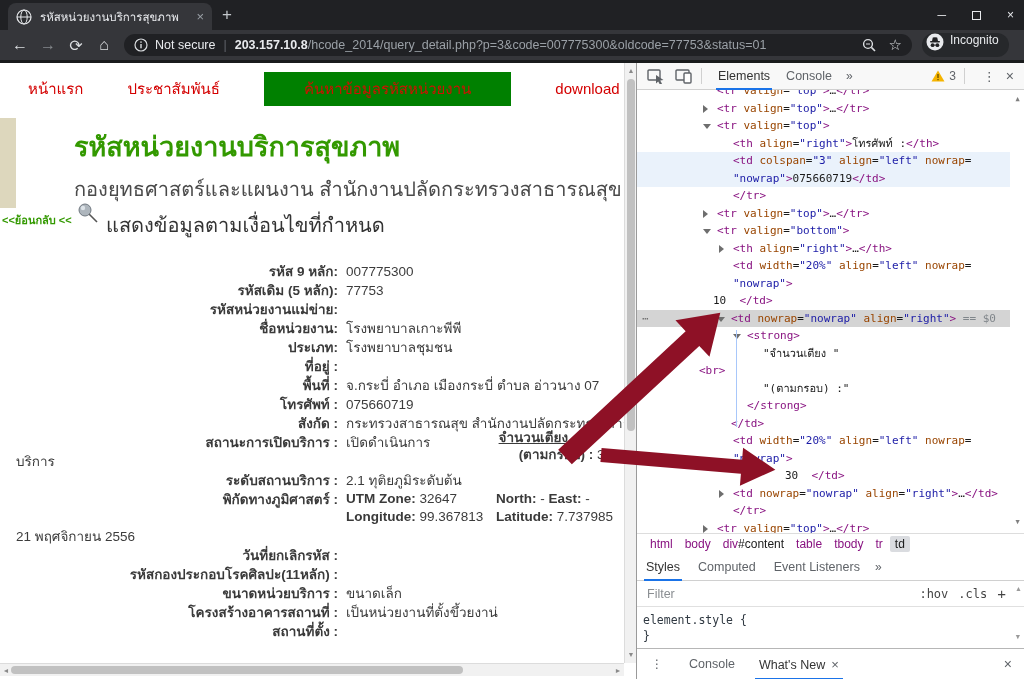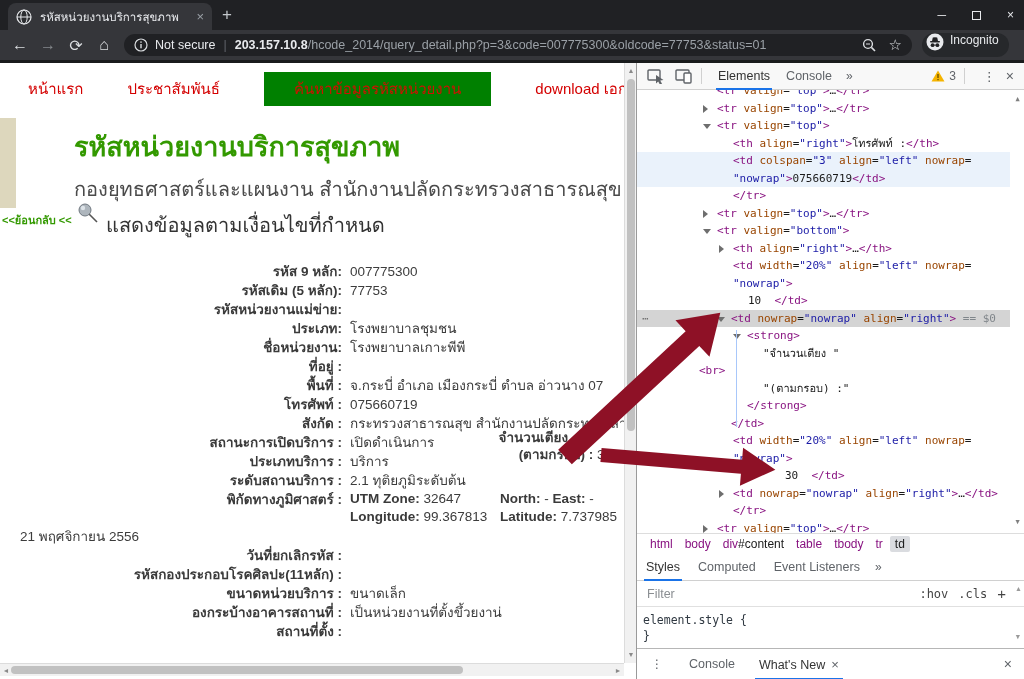--- a/index.html
+++ b/index.html
@@ -28,42 +28,42 @@
   #omnibox .right-icons { margin-left:auto; display:flex; align-items:center; gap:12px; }
   #incog { display:flex; align-items:flex-start; gap:6px; background:#26282b; border-radius:12px;
     height:24px; padding:0 10px 0 4px; margin-left:10px; color:#e8eaed; font-size:12px; flex:none; }
   #toolbar .menu3 { color:#dbdee1; font-size:14px; margin-left:12px; }
 
   
   #page { position:absolute; left:0; top:63px; width:624px; height:616px; background:#fff; overflow:hidden; }
   #sitenav { position:absolute; left:0; top:4px; width:624px; height:44px; display:flex; align-items:center;
     gap:44px; padding-left:28px; overflow:hidden; }
   .nav-item { color:#d40000; font-size:15px; white-space:nowrap; flex:none; }
-  .nav-item.active { background:#008000; color:#cc1100; padding:5px 30px; }
+  .nav-item.active { background:#008000; color:#cc1100; padding:5px 40px; }
   #tanblock { position:absolute; left:0; top:55px; width:16px; height:90px; background:#ddd7bd; }
   #ptitle { position:absolute; left:74px; top:62px; font-size:27px; font-weight:bold; color:#339900; }
   #psub { position:absolute; left:74px; top:110px; font-size:20px; color:#4a4a4a; }
   #backlink { position:absolute; left:2px; top:148px; font-size:11px; font-weight:bold; color:#339900; }
   #pin { position:absolute; left:76px; top:138px; }
   #note { position:absolute; left:106px; top:146px; font-size:20px; color:#333; }
 
-  #fields { position:absolute; left:0; top:199px; width:517px;padding-left:20px; }
+  #fields { position:absolute; left:16px; top:199px; width:517px; }
   .frow { display:flex; min-height:19px; line-height:19px; font-size:13.5px; }
   .frow .flabel { width:330px; text-align:right; font-weight:bold; color:#3a3a3a; padding-right:8px;
     white-space:pre-line; flex:none; }
   .frow .fvalue { color:#3c3c3c; white-space:nowrap; }
   .frow.tall { height:33px; }
   .frow.tall .flabel { line-height:16px; align-self:flex-end; }
   .frow.tall .fvalue { align-self:flex-end; }
   .frow.geo { height:37px; }
   .geo-grid { display:grid; grid-template-columns:150px auto; line-height:18px; }
   .geo-grid b { color:#3a3a3a; }
 
   #bedframe { position:absolute; left:452px; top:366px; width:160px; font-size:13.5px; color:#3c3c3c; text-align:right; line-height:17px; }
-  #bedframe .l1 { font-weight:bold; padding-right:44px; }
+  #bedframe .l1 { font-weight:bold; padding-right:44px;text-decoration:underline; }
   #bedframe .l2 b { font-weight:bold; }
 
   
   #pv { position:absolute; left:624px; top:63px; width:12px; height:600px; background:#f1f1f1; border-left:1px solid #dcdcdc; }
   #pv .sarrow, #ph .sarrow { position:absolute; color:#8a8a8a; font-size:7px; width:12px; text-align:center; }
   #pv .thumb { position:absolute; left:2px; top:16px; width:8px; height:352px; background:#c1c1c1; border-radius:4px; }
   #ph { position:absolute; left:0; top:663px; width:624px; height:13px; background:#f1f1f1; border-top:1px solid #dcdcdc; }
   #ph .thumb { position:absolute; left:11px; top:2px; width:452px; height:8px; background:#c1c1c1; border-radius:4px; }
 
   
@@ -225,49 +225,48 @@
       </div>
       <div class="frow">
         <div class="flabel">รหัสเดิม (5 หลัก):</div>
         <div class="fvalue">77753</div>
       </div>
       <div class="frow">
         <div class="flabel">รหัสหน่วยงานแม่ข่าย:</div>
         <div class="fvalue"></div>
       </div>
       <div class="frow">
+        <div class="flabel">ชื่อหน่วยงาน:</div>
+        <div class="fvalue">โรงพยาบาลเกาะพีพี</div>
+      </div>
+      <div class="frow">
         <div class="flabel">ประเภท:</div>
         <div class="fvalue">โรงพยาบาลชุมชน</div>
       </div>
       <div class="frow">
-        <div class="flabel">ชื่อหน่วยงาน:</div>
-        <div class="fvalue">โรงพยาบาลเกาะพีพี</div>
-      </div>
-      <div class="frow">
         <div class="flabel">ที่อยู่ :</div>
         <div class="fvalue"></div>
       </div>
       <div class="frow">
         <div class="flabel">พื้นที่ :</div>
         <div class="fvalue">จ.กระบี่ อำเภอ เมืองกระบี่ ตำบล อ่าวนาง 07</div>
       </div>
       <div class="frow">
         <div class="flabel">โทรศัพท์ :</div>
         <div class="fvalue">075660719</div>
       </div>
       <div class="frow">
         <div class="flabel">สังกัด :</div>
         <div class="fvalue">กระทรวงสาธารณสุข สำนักงานปลัดกระทรวงสาธารณสุข</div>
       </div>
       <div class="frow">
         <div class="flabel">สถานะการเปิดบริการ :</div>
         <div class="fvalue">เปิดดำเนินการ</div>
       </div>
       <div class="frow">
-        <div class="flabel">ประเภทบริการ :</div>
         <div class="fvalue">บริการ</div>
       </div>
       <div class="frow">
         <div class="flabel">ระดับสถานบริการ :</div>
         <div class="fvalue">2.1 ทุติยภูมิระดับต้น</div>
       </div>
       <div class="frow geo">
         <div class="flabel">พิกัดทางภูมิศาสตร์ :</div>
         <div class="fvalue">
           <div class="geo-grid">
@@ -287,21 +286,21 @@
       </div>
       <div class="frow">
         <div class="flabel">รหัสกองประกอบโรคศิลปะ(11หลัก) :</div>
         <div class="fvalue"></div>
       </div>
       <div class="frow">
         <div class="flabel">ขนาดหน่วยบริการ :</div>
         <div class="fvalue">ขนาดเล็ก</div>
       </div>
       <div class="frow">
-        <div class="flabel">องกระบ้างอาคารสถานที่ :</div>
+        <div class="flabel">โครงสร้างอาคารสถานที่ :</div>
         <div class="fvalue">เป็นหน่วยงานที่ตั้งขึ้วยงาน่</div>
       </div>
       <div class="frow">
         <div class="flabel">สถานที่ตั้ง :</div>
         <div class="fvalue"></div>
       </div>
     </div>
   <div id="bedframe">
     <div class="l1">จำนวนเตียง</div>
     <div class="l2"><b>(ตามกรอบ) : </b><span>30</span></div>
@@ -357,21 +356,21 @@
         <div class="code-line"><span class="tri open" style="left: 66px;"></span><span style="padding-left: 80px; display: inline-block;"><span class="tk-t">&lt;tr</span><span class="tk-a"> valign</span><span class="tk-x">=</span><span class="tk-v">"top"</span><span class="tk-t">&gt;</span></span></div>
         <div class="code-line"><span style="padding-left: 96px; display: inline-block;"><span class="tk-t">&lt;th</span><span class="tk-a"> align</span><span class="tk-x">=</span><span class="tk-v">"right"</span><span class="tk-t">&gt;</span><span class="tk-x">โทรศัพท์ :</span><span class="tk-t">&lt;/th&gt;</span></span></div>
         <div class="code-line hover"><span style="padding-left: 96px; display: inline-block;"><span class="tk-t">&lt;td</span><span class="tk-a"> colspan</span><span class="tk-x">=</span><span class="tk-v">"3"</span><span class="tk-a"> align</span><span class="tk-x">=</span><span class="tk-v">"left"</span><span class="tk-a"> nowrap</span><span class="tk-x">=</span></span></div>
         <div class="code-line hover"><span style="padding-left: 96px; display: inline-block;"><span class="tk-v">"nowrap"</span><span class="tk-t">&gt;</span><span class="tk-x">075660719</span><span class="tk-t">&lt;/td&gt;</span></span></div>
         <div class="code-line"><span style="padding-left: 96px; display: inline-block;"><span class="tk-t">&lt;/tr&gt;</span></span></div>
         <div class="code-line"><span class="tri closed" style="left: 66px;"></span><span style="padding-left: 80px; display: inline-block;"><span class="tk-t">&lt;tr</span><span class="tk-a"> valign</span><span class="tk-x">=</span><span class="tk-v">"top"</span><span class="tk-t">&gt;</span><span class="tk-x">…</span><span class="tk-t">&lt;/tr&gt;</span></span></div>
         <div class="code-line"><span class="tri open" style="left: 66px;"></span><span style="padding-left: 80px; display: inline-block;"><span class="tk-t">&lt;tr</span><span class="tk-a"> valign</span><span class="tk-x">=</span><span class="tk-v">"bottom"</span><span class="tk-t">&gt;</span></span></div>
         <div class="code-line"><span class="tri closed" style="left: 82px;"></span><span style="padding-left: 96px; display: inline-block;"><span class="tk-t">&lt;th</span><span class="tk-a"> align</span><span class="tk-x">=</span><span class="tk-v">"right"</span><span class="tk-t">&gt;</span><span class="tk-x">…</span><span class="tk-t">&lt;/th&gt;</span></span></div>
         <div class="code-line"><span style="padding-left: 96px; display: inline-block;"><span class="tk-t">&lt;td</span><span class="tk-a"> width</span><span class="tk-x">=</span><span class="tk-v">"20%"</span><span class="tk-a"> align</span><span class="tk-x">=</span><span class="tk-v">"left"</span><span class="tk-a"> nowrap</span><span class="tk-x">=</span></span></div>
         <div class="code-line"><span style="padding-left: 96px; display: inline-block;"><span class="tk-v">"nowrap"</span><span class="tk-t">&gt;</span></span></div>
-        <div class="code-line"><span style="padding-left: 111px; display: inline-block;"><span class="tk-x">10  </span><span class="tk-t">&lt;/td&gt;</span></span></div>
+        <div class="code-line"><span style="padding-left: 76px; display: inline-block;"><span class="tk-x">10  </span><span class="tk-t">&lt;/td&gt;</span></span></div>
         <div class="code-line selected"><span class="dots">⋯</span><span class="tri open" style="left: 80px;"></span><span style="padding-left: 94px; display: inline-block;"><span class="tk-t">&lt;td</span><span class="tk-a"> nowrap</span><span class="tk-x">=</span><span class="tk-v">"nowrap"</span><span class="tk-a"> align</span><span class="tk-x">=</span><span class="tk-v">"right"</span><span class="tk-t">&gt;</span><span class="tk-d"> == $0</span></span></div>
         <div class="code-line"><span class="tri open" style="left: 96px;"></span><span style="padding-left: 110px; display: inline-block;"><span class="tk-t">&lt;strong&gt;</span></span></div>
         <div class="code-line"><span style="padding-left: 126px; display: inline-block;"><span class="tk-x">"จำนวนเตียง "</span></span></div>
         <div class="code-line"><span style="padding-left: 62px; display: inline-block;"><span class="tk-t">&lt;br&gt;</span></span></div>
         <div class="code-line"><span style="padding-left: 126px; display: inline-block;"><span class="tk-x">"(ตามกรอบ) :"</span></span></div>
         <div class="code-line"><span style="padding-left: 110px; display: inline-block;"><span class="tk-t">&lt;/strong&gt;</span></span></div>
         <div class="code-line"><span style="padding-left: 94px; display: inline-block;"><span class="tk-t">&lt;/td&gt;</span></span></div>
         <div class="code-line"><span style="padding-left: 96px; display: inline-block;"><span class="tk-t">&lt;td</span><span class="tk-a"> width</span><span class="tk-x">=</span><span class="tk-v">"20%"</span><span class="tk-a"> align</span><span class="tk-x">=</span><span class="tk-v">"left"</span><span class="tk-a"> nowrap</span><span class="tk-x">=</span></span></div>
         <div class="code-line"><span style="padding-left: 96px; display: inline-block;"><span class="tk-v">"nowrap"</span><span class="tk-t">&gt;</span></span></div>
         <div class="code-line"><span style="padding-left: 148px; display: inline-block;"><span class="tk-x">30  </span><span class="tk-t">&lt;/td&gt;</span></span></div>

